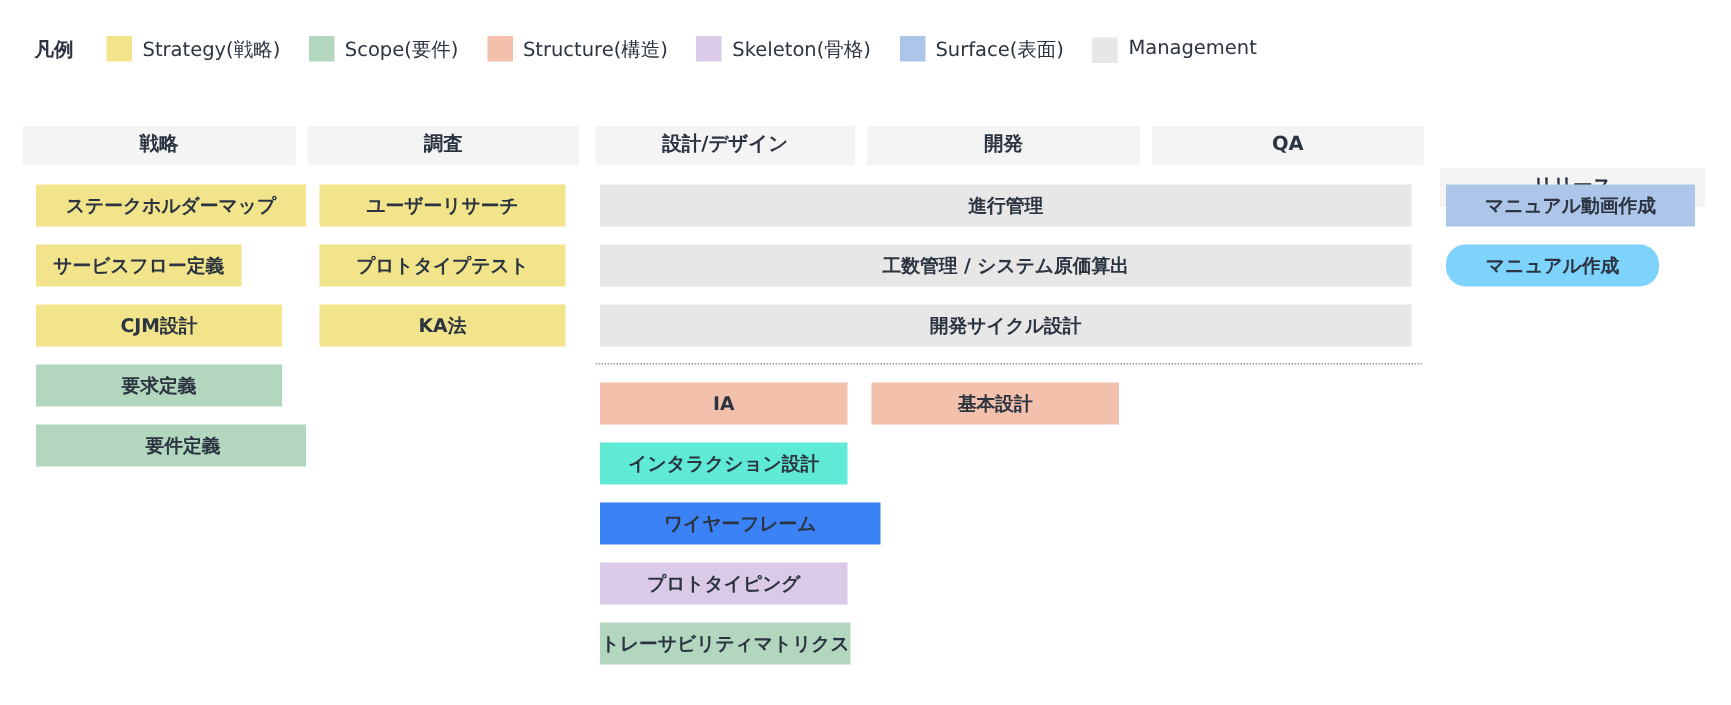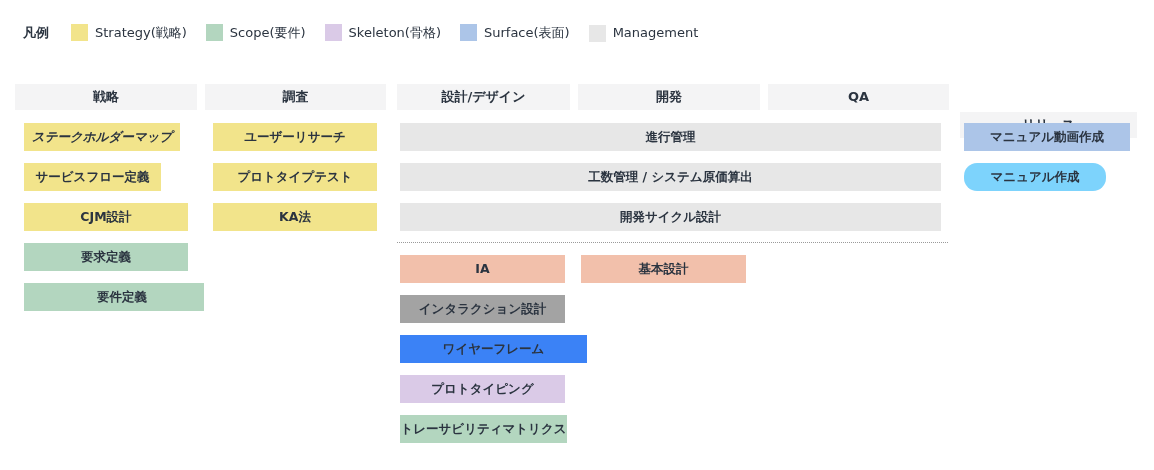--- a/index.html
+++ b/index.html
@@ -36,58 +36,62 @@
   <span class="legend-title">凡例</span>
   <span class="legend-item">
     <span class="swatch" style="background: rgb(242, 228, 139);"></span>
     <span class="legend-label">Strategy(戦略)</span>
   </span>
   <span class="legend-item">
     <span class="swatch" style="background: rgb(179, 214, 191);"></span>
     <span class="legend-label">Scope(要件)</span>
   </span>
   <span class="legend-item">
+    <span class="swatch" style="background: rgb(242, 192, 171);"></span>
+    <span class="legend-label">Structure(構造)</span>
+  </span>
+  <span class="legend-item">
     <span class="swatch" style="background: rgb(218, 202, 231);"></span>
     <span class="legend-label">Skeleton(骨格)</span>
   </span>
   <span class="legend-item">
     <span class="swatch" style="background: rgb(172, 197, 232);"></span>
     <span class="legend-label">Surface(表面)</span>
   </span>
   <span class="legend-item">
     <span class="swatch" style="background: rgb(231, 231, 231);"></span>
     <span class="legend-label">Management</span>
   </span>
 </div>
 
 <div class="col-header" style="left: 15px; width: 182px; background: rgb(244, 244, 245);">戦略</div>
 <div class="col-header" style="left: 205px; width: 181px; background: rgb(244, 244, 245);">調査</div>
 <div class="col-header" style="left: 397px; width: 173px; background: rgb(244, 244, 245);">設計/デザイン</div>
 <div class="col-header" style="left: 578px; width: 182px; background: rgb(244, 244, 245);">開発</div>
 <div class="col-header" style="left: 768px; width: 181px; background: rgb(244, 244, 245);">QA</div>
 <div class="col-header" style="left: 960px; width: 177px; background: rgb(244, 244, 245); margin-top: 28px;">リリース</div>
 
-<div class="block" style="left: 24px; top: 123px; width: 156px; background: rgb(242, 228, 139); font-style: italic;">ステークホルダーマップ</div>
+<div class="block" style="left: 24px; top: 123px; width: 180px; background: rgb(242, 228, 139);">ステークホルダーマップ</div>
 <div class="block" style="left: 24px; top: 163px; width: 137px; background: rgb(242, 228, 139);">サービスフロー定義</div>
 <div class="block" style="left: 24px; top: 203px; width: 164px; background: rgb(242, 228, 139);">CJM設計</div>
 <div class="block" style="left: 24px; top: 243px; width: 164px; background: rgb(179, 214, 191);">要求定義</div>
 <div class="block" style="left: 24px; top: 283px; width: 164px; background: rgb(179, 214, 191); padding-left: 16px;">要件定義</div>
 
 <div class="block" style="left: 213px; top: 123px; width: 164px; background: rgb(242, 228, 139);">ユーザーリサーチ</div>
 <div class="block" style="left: 213px; top: 163px; width: 164px; background: rgb(242, 228, 139);">プロトタイプテスト</div>
 <div class="block" style="left: 213px; top: 203px; width: 164px; background: rgb(242, 228, 139);">KA法</div>
 
 <div class="block" style="left: 400px; top: 123px; width: 541px; background: rgb(231, 231, 231);">進行管理</div>
 <div class="block" style="left: 400px; top: 163px; width: 541px; background: rgb(231, 231, 231);">工数管理 / システム原価算出</div>
 <div class="block" style="left: 400px; top: 203px; width: 541px; background: rgb(231, 231, 231);">開発サイクル設計</div>
 
 <div class="divider" style="left: 397px; top: 242px; width: 551px; border-top-color: rgb(154, 154, 154);"></div>
 
 <div class="block" style="left: 400px; top: 255px; width: 165px; background: rgb(242, 192, 171);">IA</div>
-<div class="block" style="left: 400px; top: 295px; width: 165px; background: #a3a3a3;">インタラクション設計</div>
+<div class="block" style="left: 400px; top: 295px; width: 165px; background: #5eead4;">インタラクション設計</div>
 <div class="block" style="left: 400px; top: 335px; width: 187px; background: #3b82f6;">ワイヤーフレーム</div>
 <div class="block" style="left: 400px; top: 375px; width: 165px; background: rgb(218, 202, 231);">プロトタイピング</div>
 <div class="block" style="left: 400px; top: 415px; width: 167px; background: rgb(179, 214, 191);">トレーサビリティマトリクス</div>
 
 <div class="block" style="left: 581px; top: 255px; width: 165px; background: rgb(242, 192, 171);">基本設計</div>
 
 <div class="block" style="left: 964px; top: 123px; width: 166px; background: rgb(172, 197, 232);">マニュアル動画作成</div>
 <div class="block" style="left: 964px; top: 163px; width: 142px; background: #7dd3fc; border-radius: 13px;">マニュアル作成</div>
 
 </body></html>

